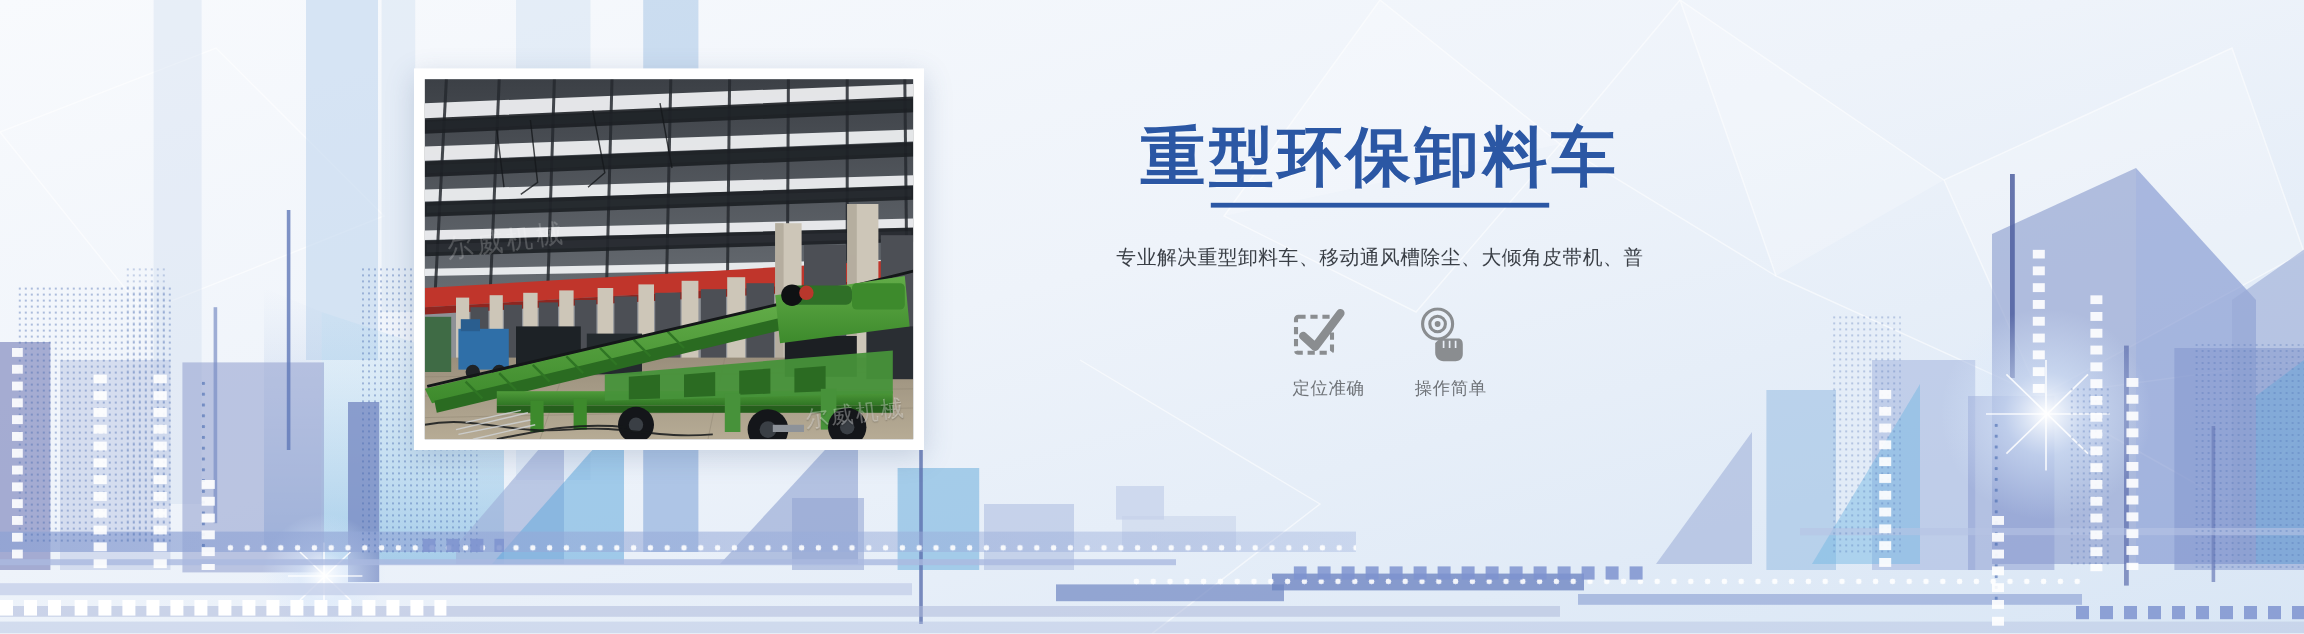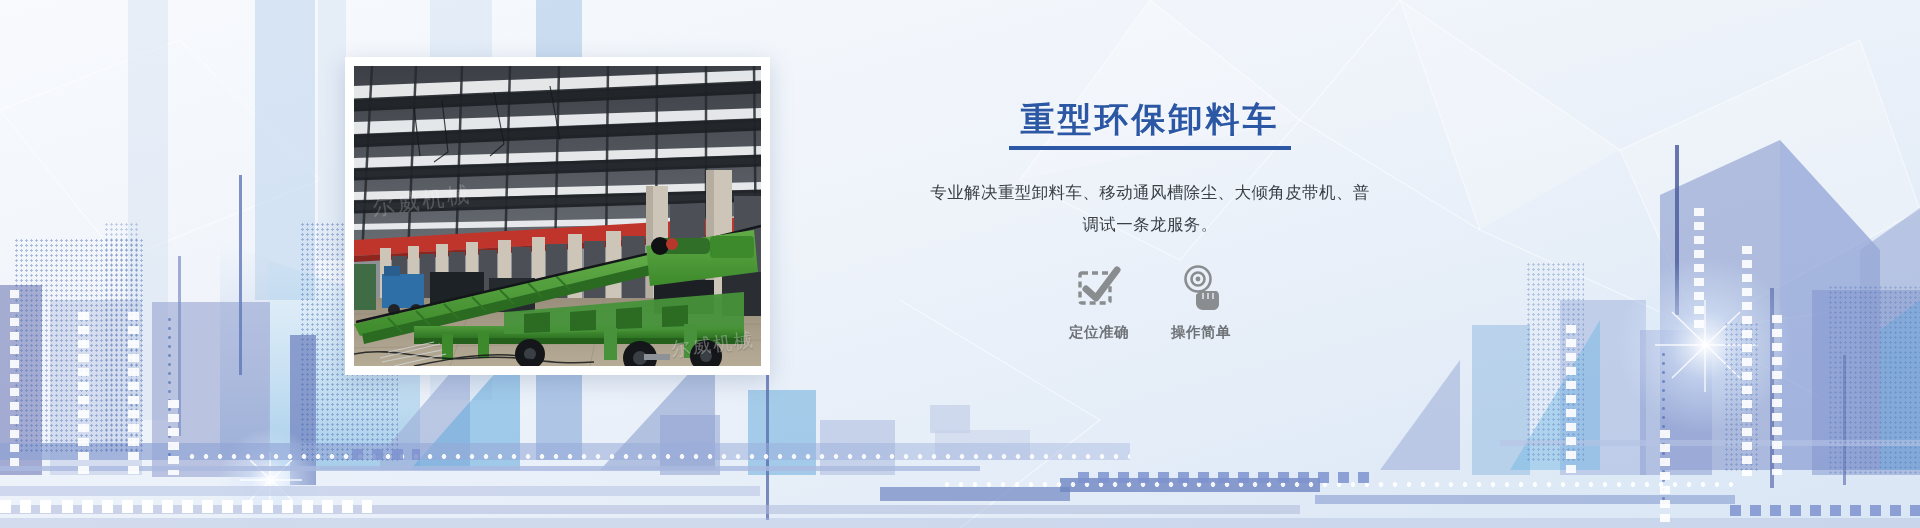--- a/index.html
+++ b/index.html
@@ -82,40 +82,40 @@
     letter-spacing:3px; transform:rotate(-8deg);
     white-space:nowrap;
   }
 
   
   .content{
     position:absolute; left:820px; top:100px;
     width:660px; text-align:center;
   }
   .title{
-    font-size:34px; font-weight:bold;
+    font-size:54px; font-weight:bold;
     color:#2b57a4; letter-spacing:3px;
     line-height:1.15;
     text-shadow:0 1px 0 rgba(255,255,255,.6);
   }
   .title-rule{
     width:282px; height:4px; background:#2b57a4;
     margin:7px auto 0;
   }
   .desc{
     margin-top:26px;
     font-size:16.5px; color:#3a3f46;
     line-height:1.95; letter-spacing:.4px;text-align:center;
   }
   .features{
     margin-top:22px;
     display:flex; justify-content:center;
     gap:26px;
   }
-  .feature{ width:76px; text-align:center;font-weight:bold; }
+  .feature{ width:76px; text-align:right; }
   .feature-icon{
     height:52px; display:flex; align-items:center; justify-content:center;
   }
   .feature-icon svg{ display:block; }
   .feature-label{
     margin-top:9px;
     font-size:14.5px; color:#6f7378; letter-spacing:.5px;
     white-space:nowrap;
   }
 </style>
@@ -455,21 +455,20 @@
     </div>
   </div>
 
   <div class="content">
 
     <div class="title">重型环保卸料车</div>
     <div class="title-rule"></div>
 
     <div class="desc">
       <div>专业解决重型卸料车、移动通风槽除尘、大倾角皮带机、普</div>
-      <div>调试一条龙服务。</div>
     </div>
 
     <div class="features">
 
       <div class="feature">
         <div class="feature-icon">
           <svg width="46" height="46" viewBox="0 0 46 46">
             <rect x="4" y="8" width="30" height="30" rx="2" fill="none" stroke="#8a8d90" stroke-width="3.4" stroke-dasharray="6 4"></rect>
             <path d="M10 24 L20 33 L41 5" fill="none" stroke="#8a8d90" stroke-width="7" stroke-linecap="round" stroke-linejoin="round"></path>
           </svg>

